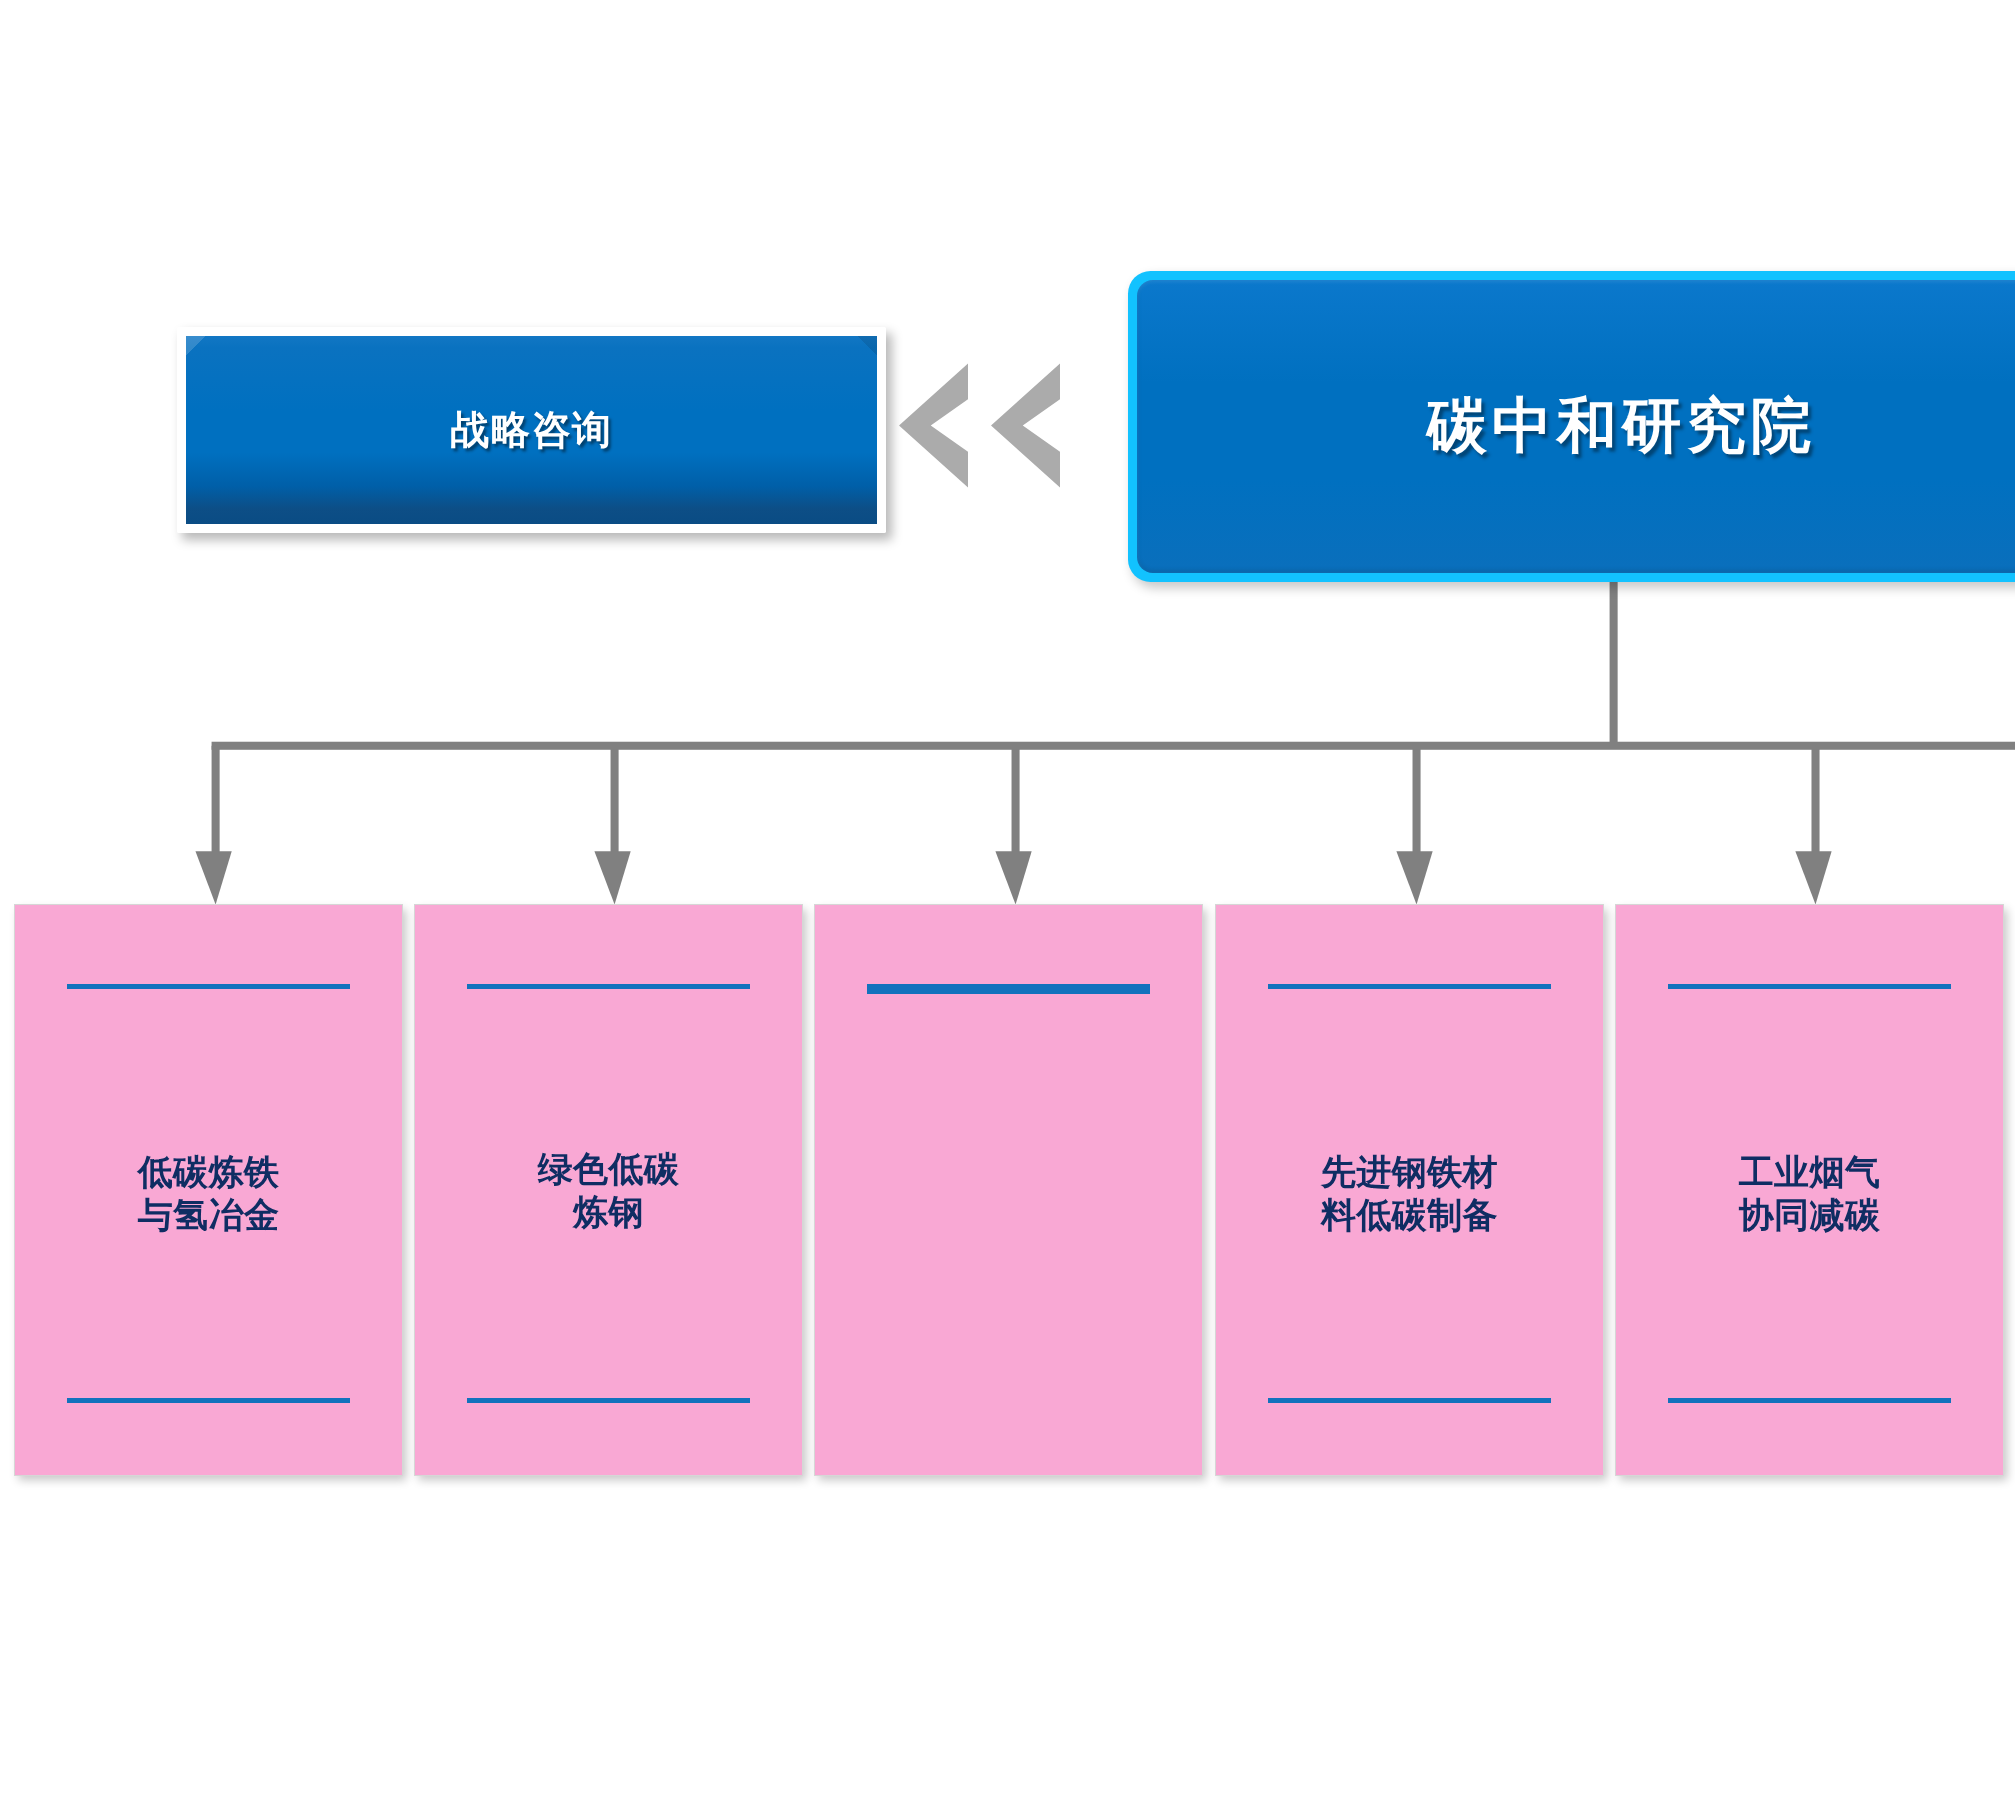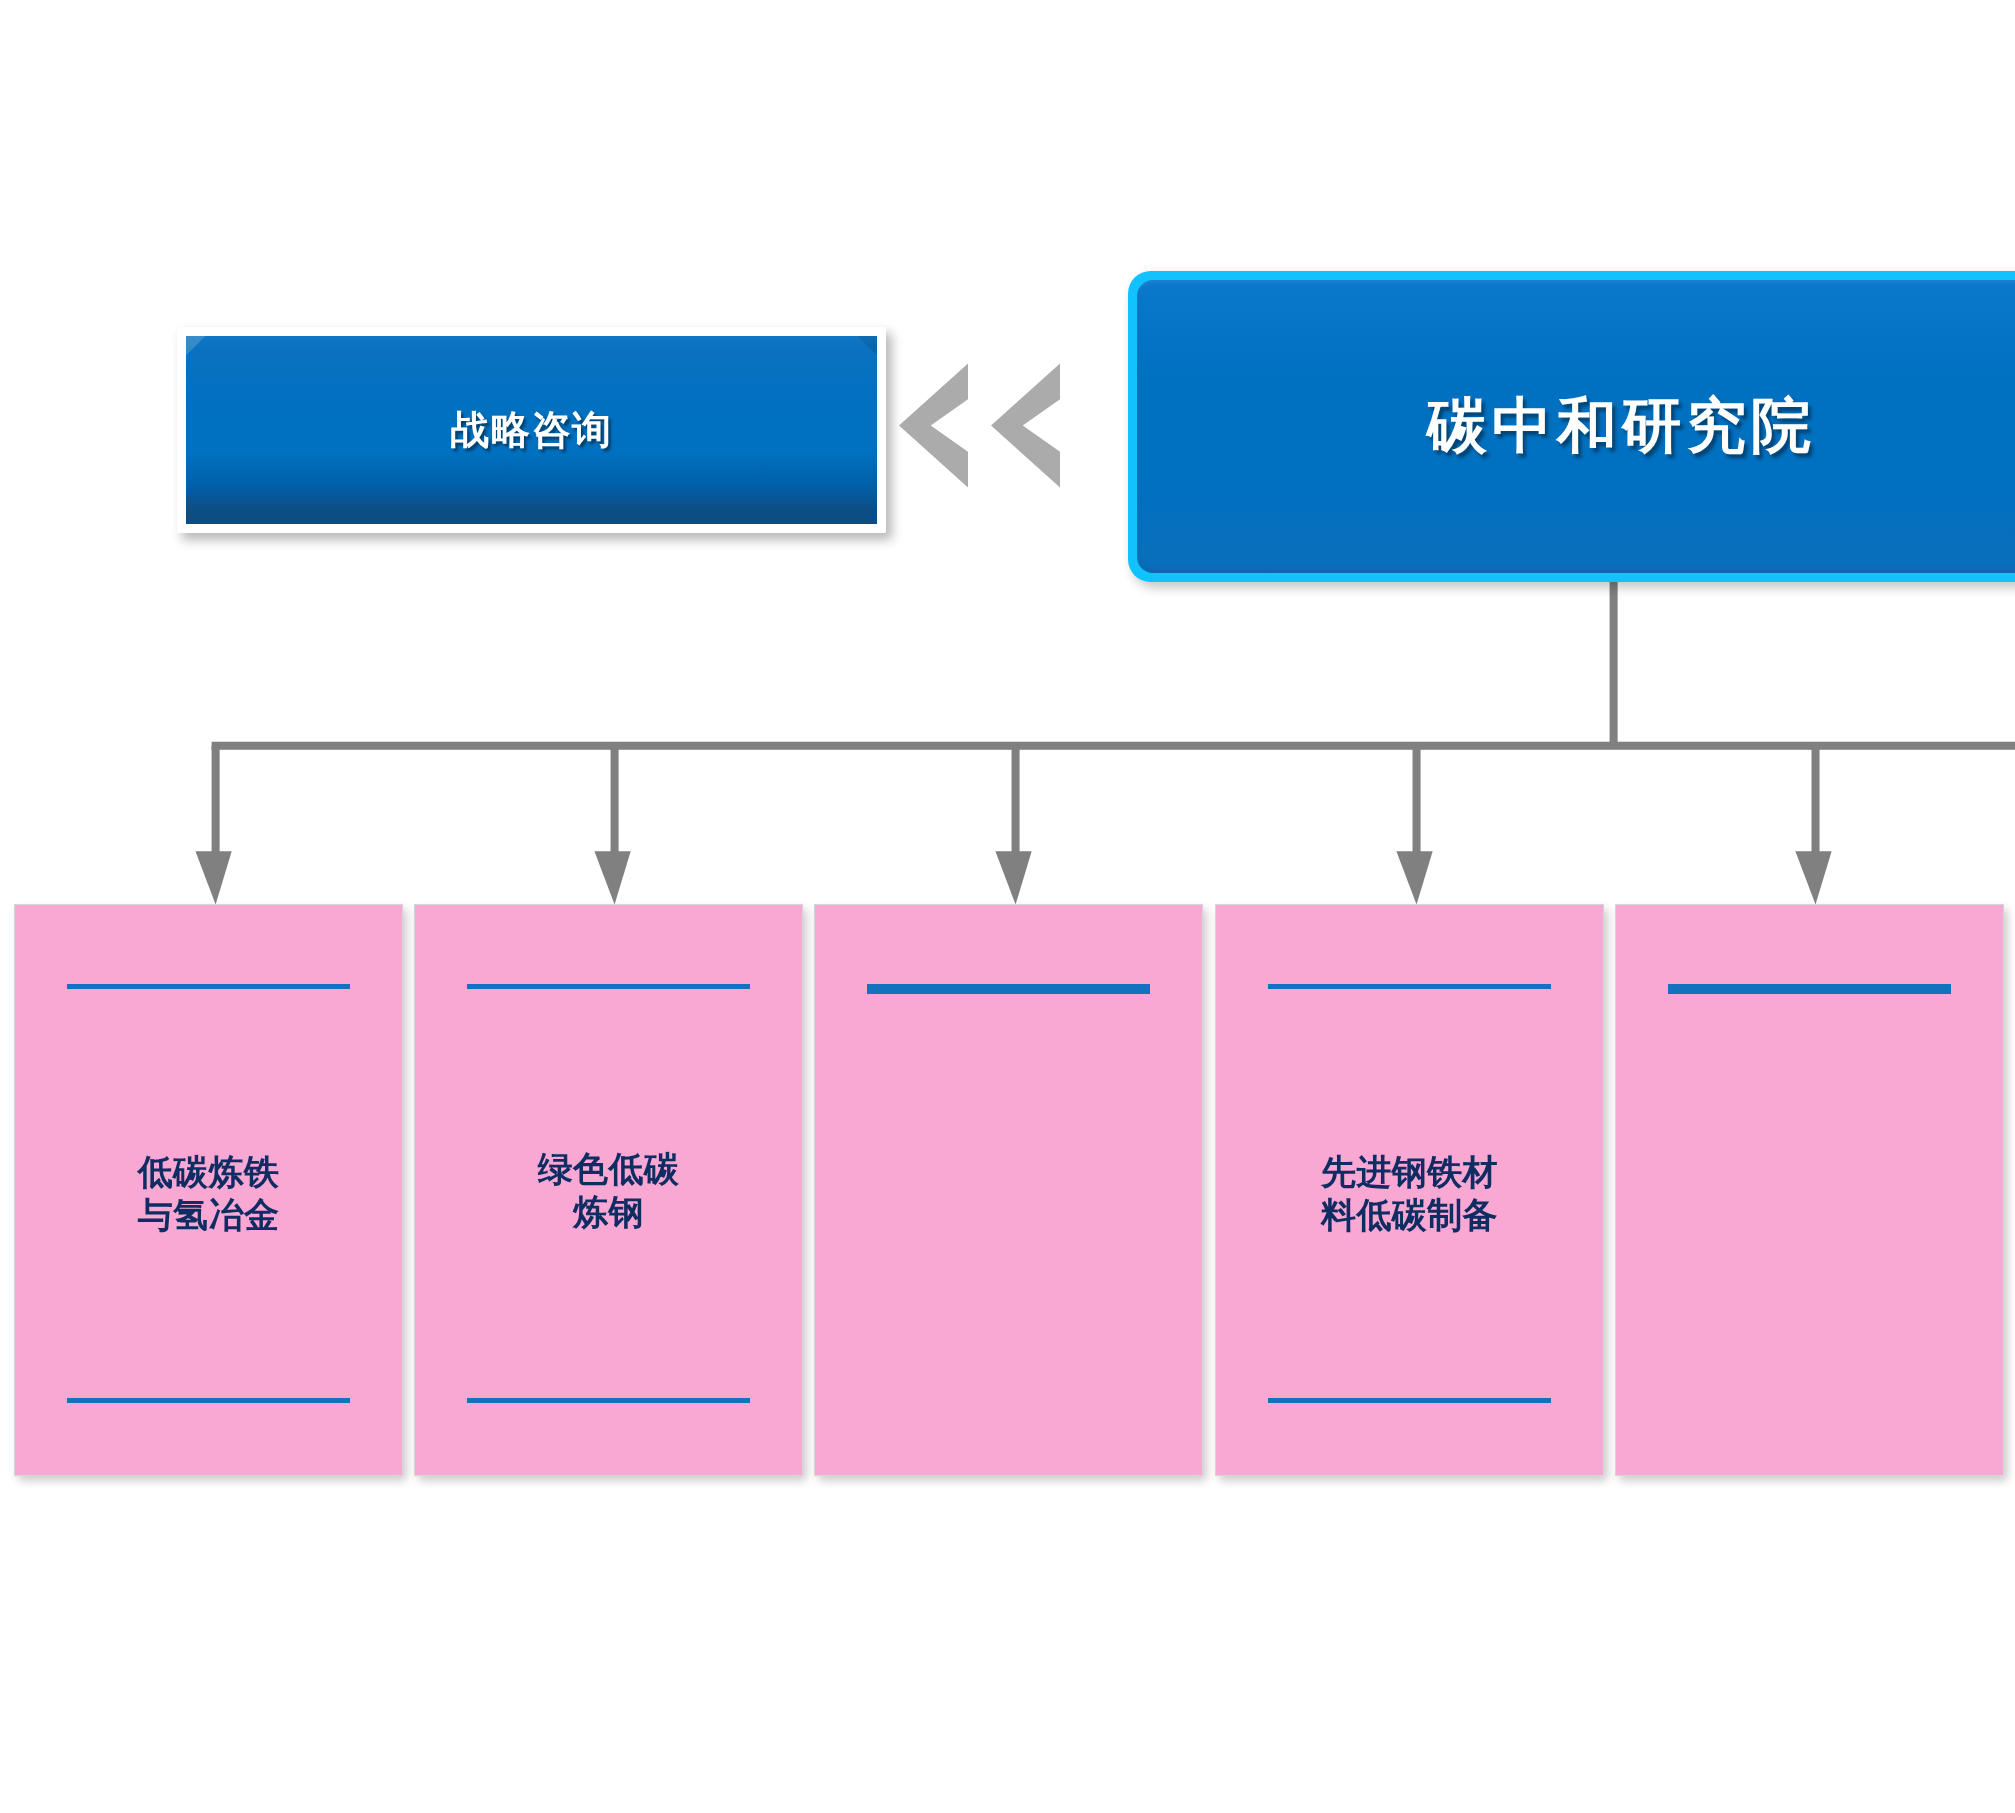--- a/index.html
+++ b/index.html
@@ -191,18 +191,21 @@
       </div>
       <div class="card" style="left: 1215px; width: 389px; gap: 13px;">
         <div class="rule top"></div>
         <div class="mid">
           <div class="title">先进钢铁材<br>料低碳制备</div>
         </div>
         <div class="rule bottom"></div>
       </div>
       <div class="card" style="left: 1615px; width: 389px;">
         <div class="rule top"></div>
+        <div class="mid">
+          <div class="title">工业烟气<br>协同减碳</div>
+        </div>
         <div class="rule bottom"></div>
       </div>
     </div>
 
 </div>
 
 
 </body></html>

